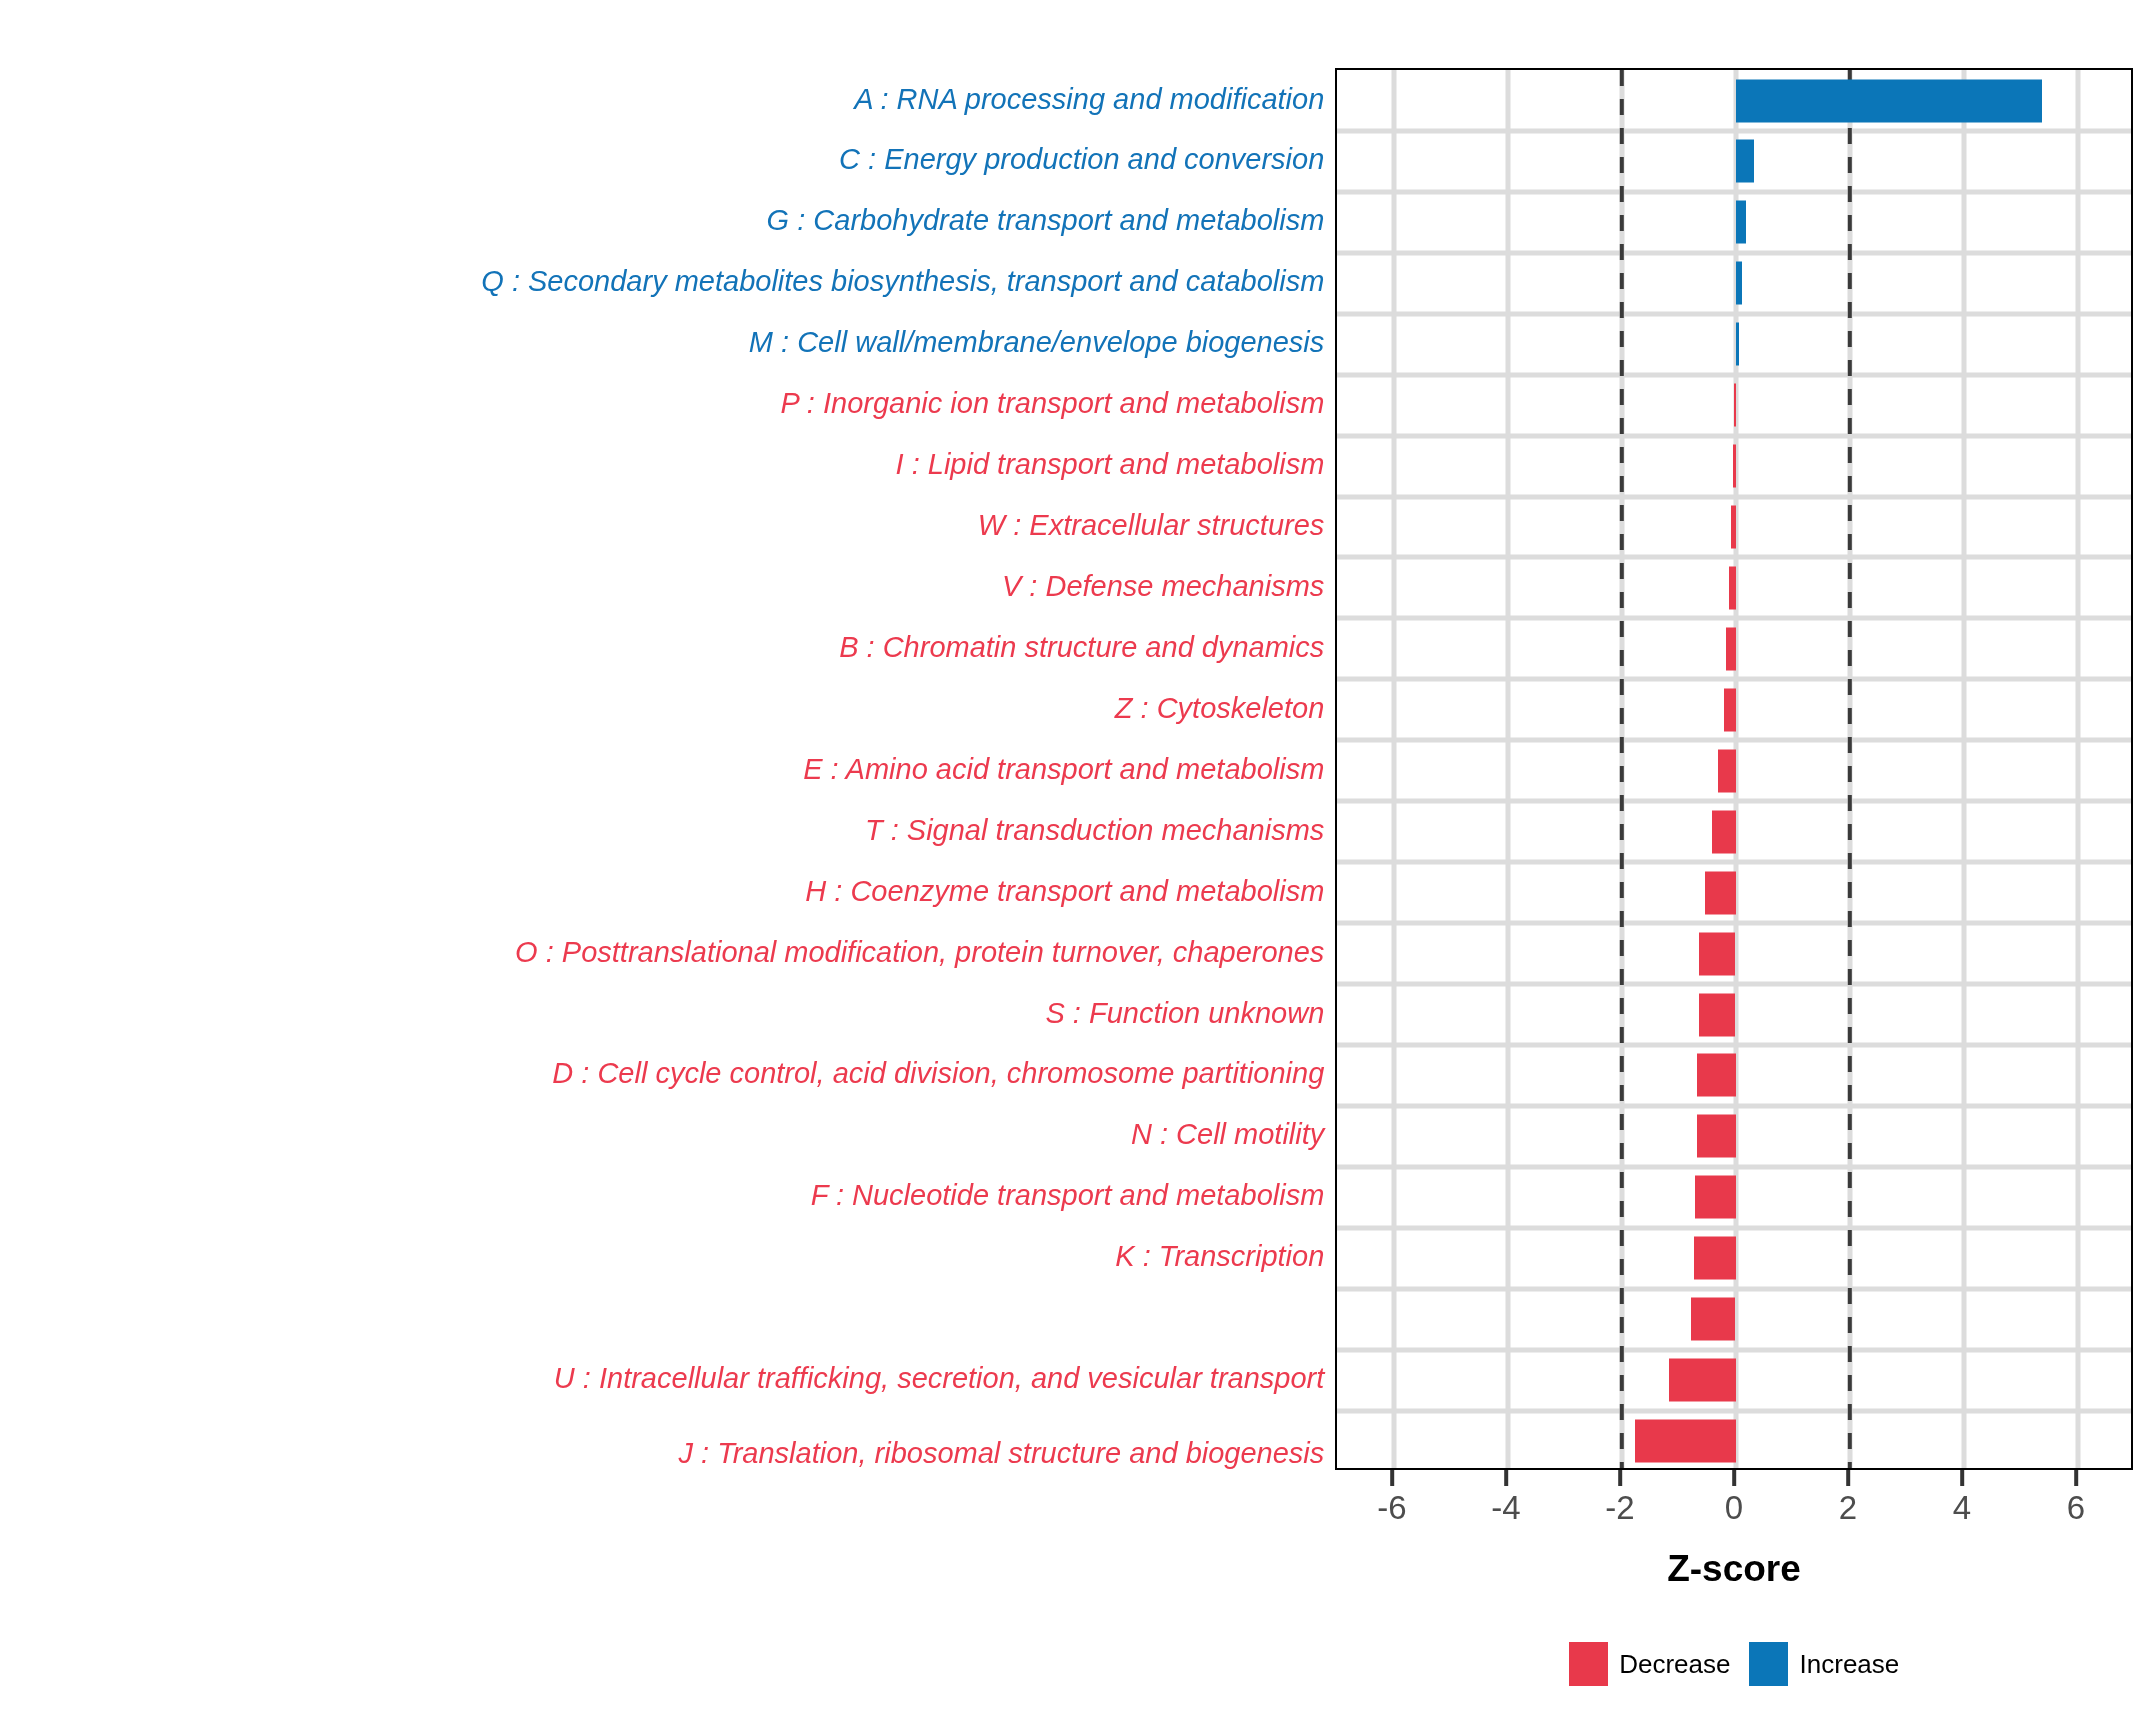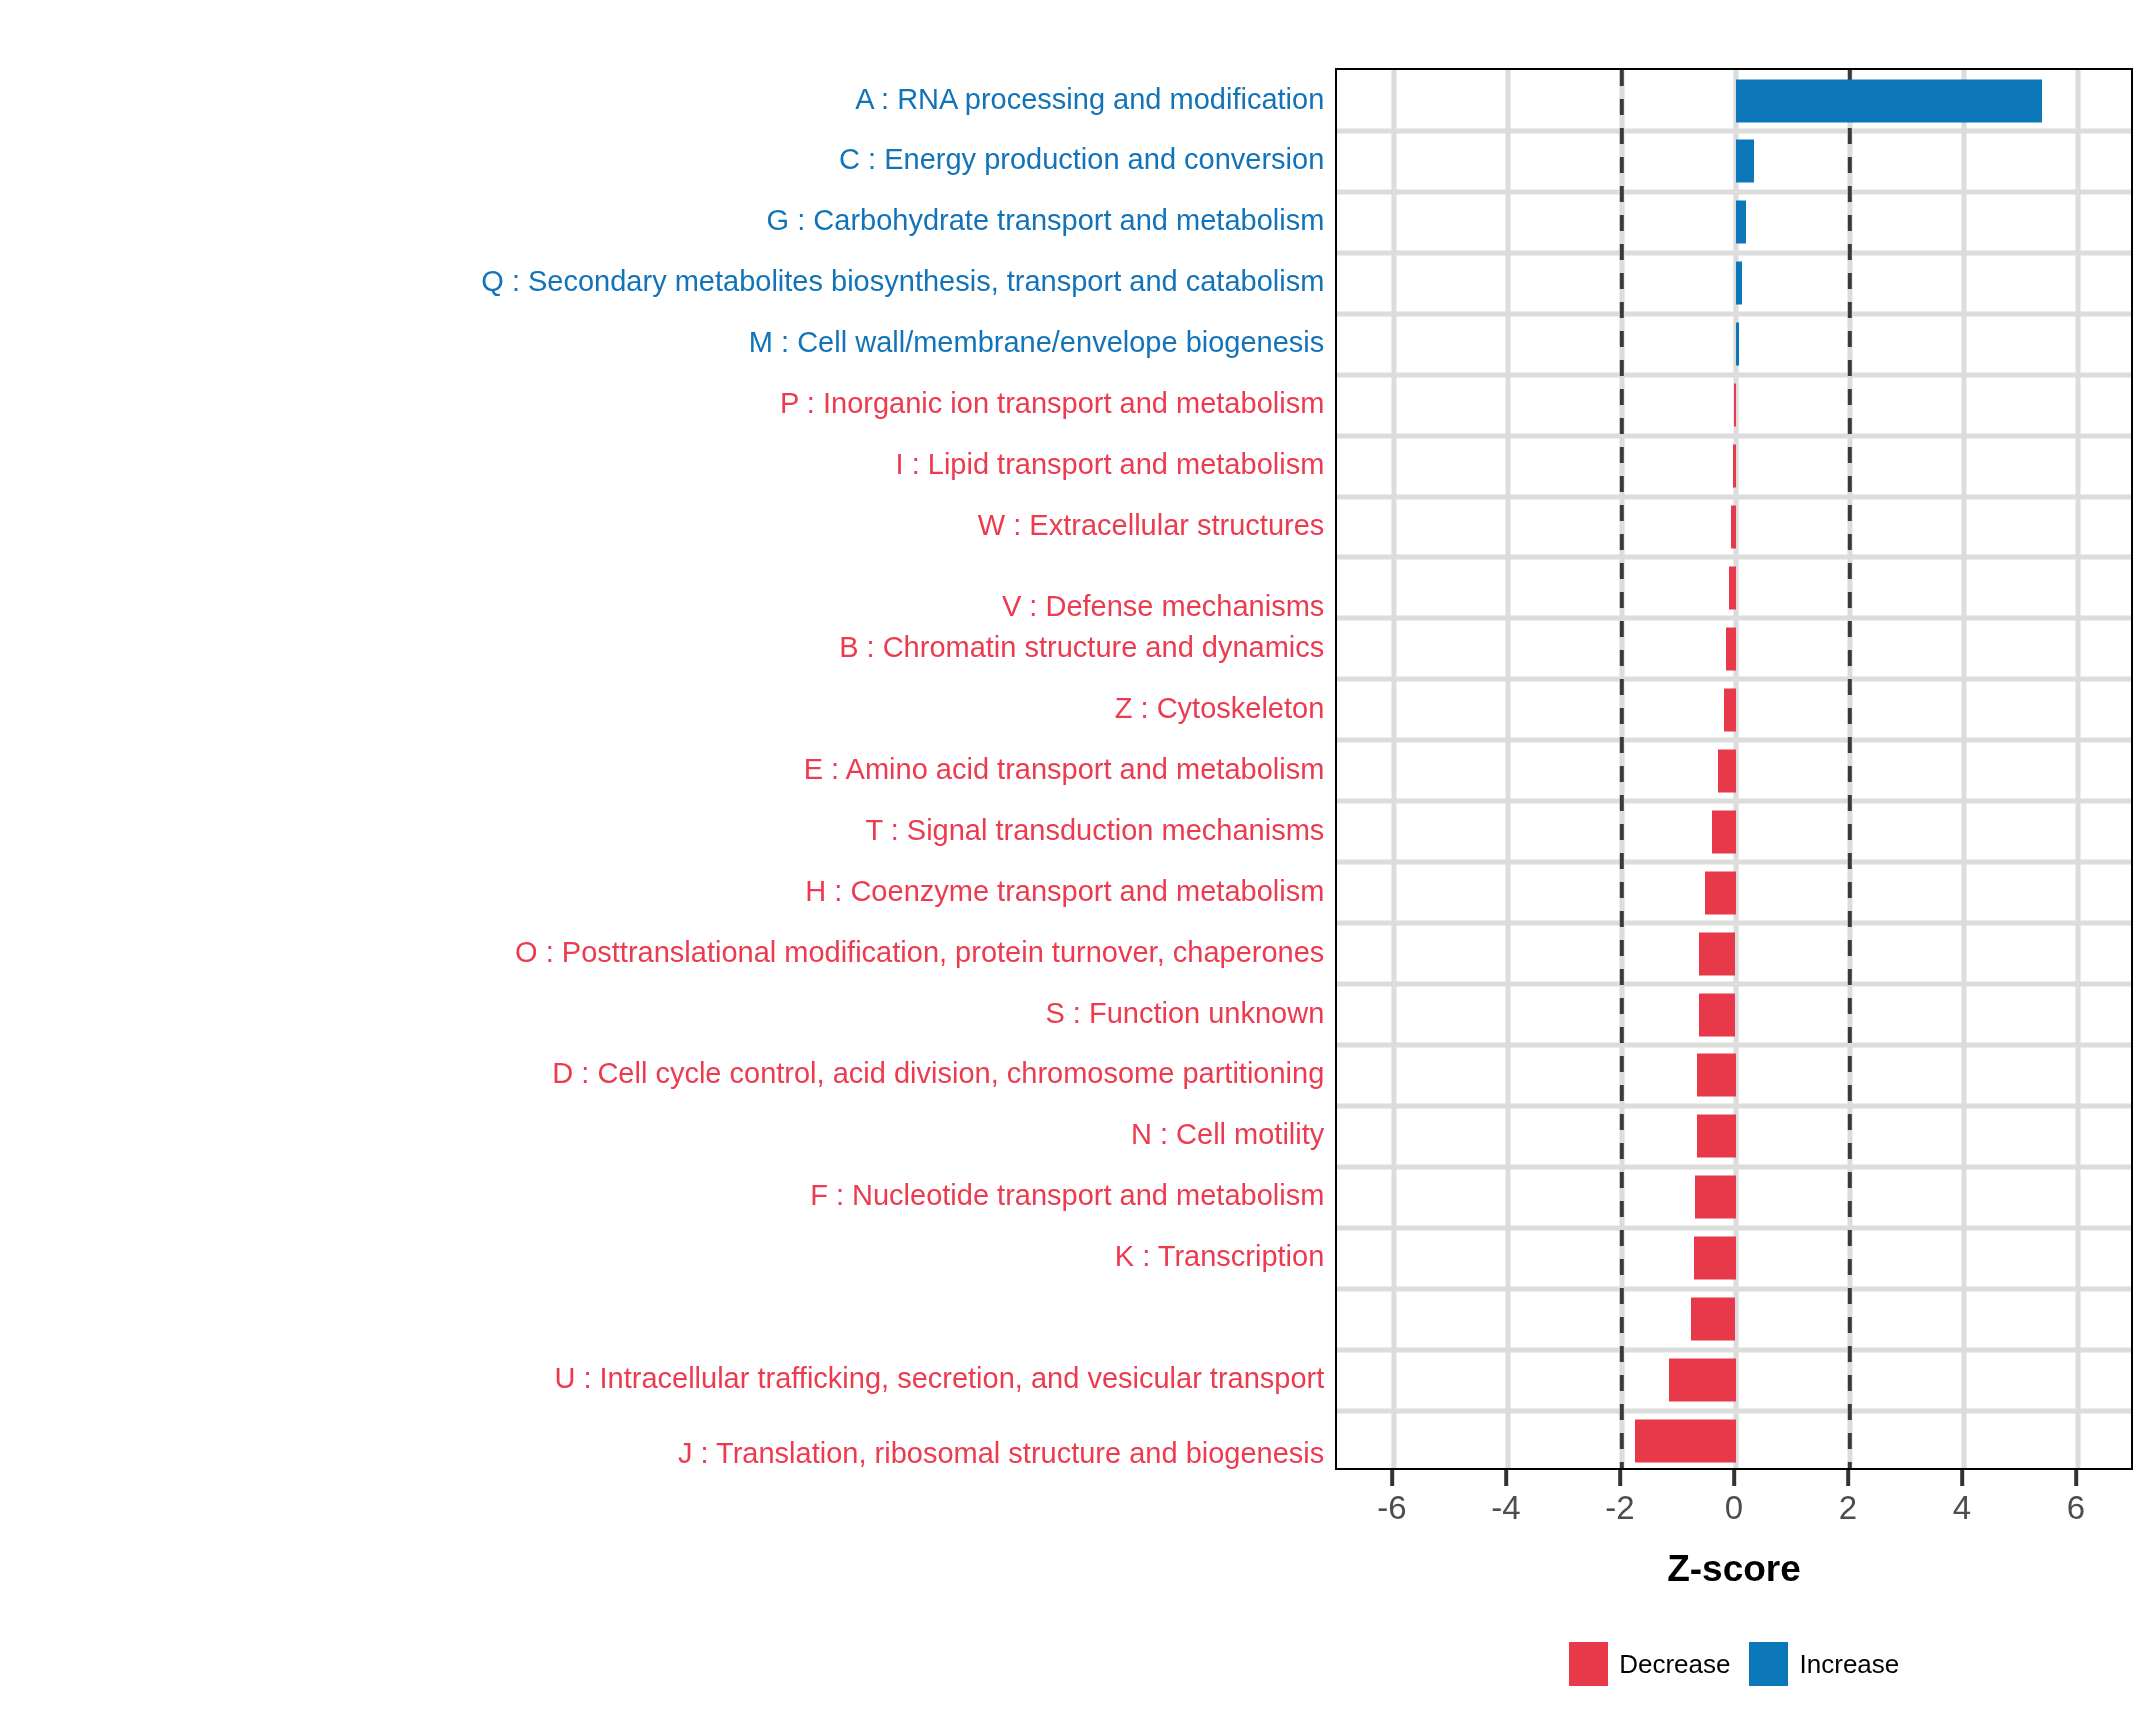--- a/index.html
+++ b/index.html
@@ -10,20 +10,21 @@
   
   #labels{
     position:absolute;left:0;top:68px;width:1330px;height:1402px;
   }
   .cat-label{
     position:absolute;right:5.7px;
     font-size:29px;line-height:1;
     white-space:nowrap;
     transform:translateY(-50%);
     letter-spacing:0px;
+    font-style:italic;
   }
   .cat-label.up{color:#1273B8;}
   .cat-label.down{color:#EC3A4E;}
 
   
   #panel{
     position:absolute;left:1335px;top:68px;width:798px;height:1402px;
     background:#ffffff;
     border:2.2px solid #000000;
     box-sizing:border-box;
@@ -67,21 +68,21 @@
 
   <div id="labels">
       <div class="cat-label up" style="top: 30.5px;">A : RNA processing and modification</div>
       <div class="cat-label up" style="top: 91px;">C : Energy production and conversion</div>
       <div class="cat-label up" style="top: 152px;">G : Carbohydrate transport and metabolism</div>
       <div class="cat-label up" style="top: 213px;">Q : Secondary metabolites biosynthesis, transport and catabolism</div>
       <div class="cat-label up" style="top: 274px;">M : Cell wall/membrane/envelope biogenesis</div>
       <div class="cat-label down" style="top: 335px;">P : Inorganic ion transport and metabolism</div>
       <div class="cat-label down" style="top: 396px;">I : Lipid transport and metabolism</div>
       <div class="cat-label down" style="top: 457px;">W : Extracellular structures</div>
-      <div class="cat-label down" style="top: 518px; margin-top: 20px;">V : Defense mechanisms</div>
+      <div class="cat-label down" style="top: 518px;">V : Defense mechanisms</div>
       <div class="cat-label down" style="top: 579px;">B : Chromatin structure and dynamics</div>
       <div class="cat-label down" style="top: 640px;">Z : Cytoskeleton</div>
       <div class="cat-label down" style="top: 701px;">E : Amino acid transport and metabolism</div>
       <div class="cat-label down" style="top: 762px;">T : Signal transduction mechanisms</div>
       <div class="cat-label down" style="top: 823px;">H : Coenzyme transport and metabolism</div>
       <div class="cat-label down" style="top: 884px;">O : Posttranslational modification, protein turnover, chaperones</div>
       <div class="cat-label down" style="top: 945px;">S : Function unknown</div>
       <div class="cat-label down" style="top: 1005px;">D : Cell cycle control, acid division, chromosome partitioning</div>
       <div class="cat-label down" style="top: 1066px;">N : Cell motility</div>
       <div class="cat-label down" style="top: 1127px;">F : Nucleotide transport and metabolism</div>

